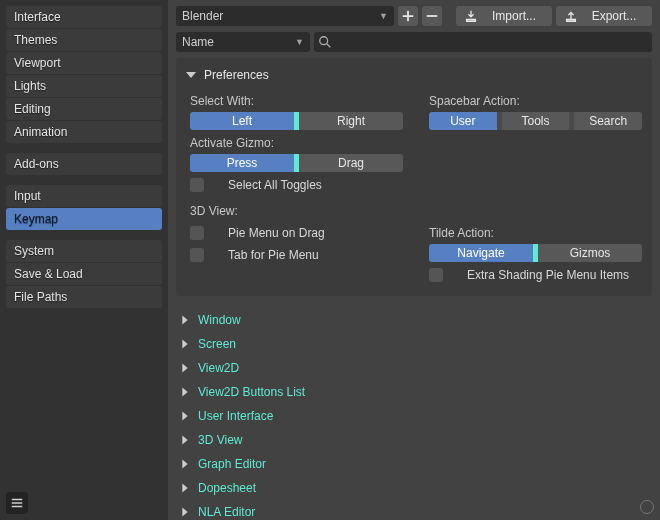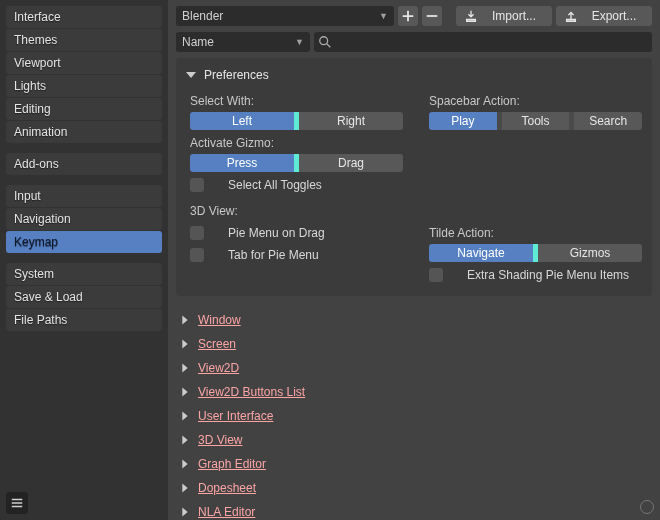--- a/index.html
+++ b/index.html
@@ -70,21 +70,21 @@
   .seg3 .opt { border-right-color: #4a4a4a; }
   .chk-row { display: flex; align-items: center; gap: 24px; padding: 2px 0; }
   .chk {
     width: 14px; height: 14px; border-radius: 3px; background: #555; cursor: pointer;
   }
   .section-hd { color: #c8c8c8; font-size: 12px; margin: 10px 0 6px 4px; }
 
   .tree { flex: 1; overflow: auto; padding: 6px 8px 0 8px; }
   .tree-item { display: flex; align-items: center; gap: 10px; height: 24px; padding-left: 6px; cursor: pointer; }
   .tree-item .tri.right { transform: scale(0.9); }
-  .tree-item span.t { color: #fca5a5; text-decoration: underline; }
+  .tree-item span.t { color: #5eead4; }
 
   .hamburger {
     position: absolute; left: 6px; bottom: 6px; width: 22px; height: 22px; background: #232323;
     border-radius: 3px; display: flex; align-items: center; justify-content: center; cursor: pointer;
   }
   .hamburger svg { width: 14px; height: 14px; color: #d0d0d0; }
   .restore-circle {
     position: absolute; right: 6px; bottom: 6px; width: 14px; height: 14px; border: 1px solid #777;
     border-radius: 50%; cursor: pointer;
   }
@@ -100,21 +100,20 @@
         <div class="side-item">Viewport</div>
         <div class="side-item">Lights</div>
         <div class="side-item">Editing</div>
         <div class="side-item">Animation</div>
       </div>
       <div class="side-group">
         <div class="side-item">Add-ons</div>
       </div>
       <div class="side-group">
         <div class="side-item">Input</div>
-        <div class="side-item">Navigation</div>
         <div class="side-item active">Keymap</div>
       </div>
       <div class="side-group">
         <div class="side-item">System</div>
         <div class="side-item">Save &amp; Load</div>
         <div class="side-item">File Paths</div>
       </div>
     </div>
 
   <div class="main">
@@ -182,21 +181,21 @@
               <div class="opt">Drag</div>
             </div>
           <div class="chk-row">
             <div class="chk"></div>
             <span>Select All Toggles</span>
           </div>
         </div>
         <div class="col">
           <div class="lbl">Spacebar Action:</div>
           <div class="seg seg3" id="seg-spacebar">
-              <div class="opt sel">Play</div>
+              <div class="opt sel">User</div>
               <div class="opt">Tools</div>
               <div class="opt">Search</div>
             </div>
         </div>
       </div>
 
       <div class="section-hd">3D View:</div>
 
       <div class="cols">
         <div class="col">

